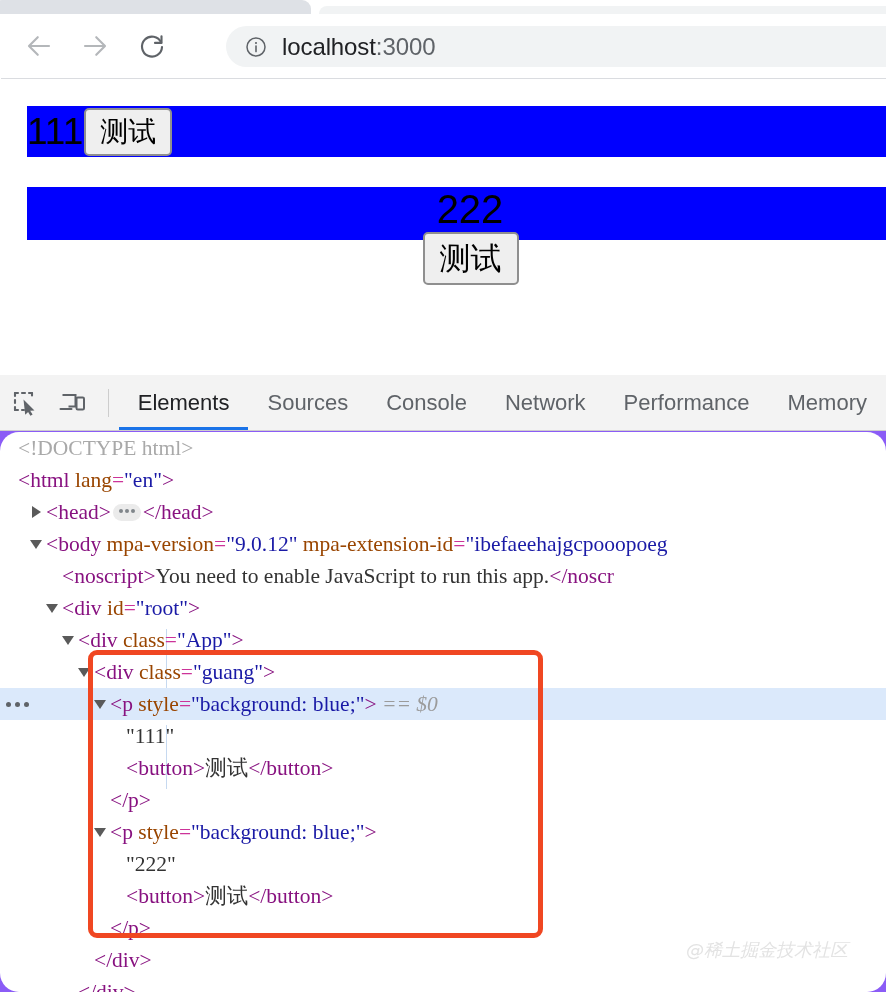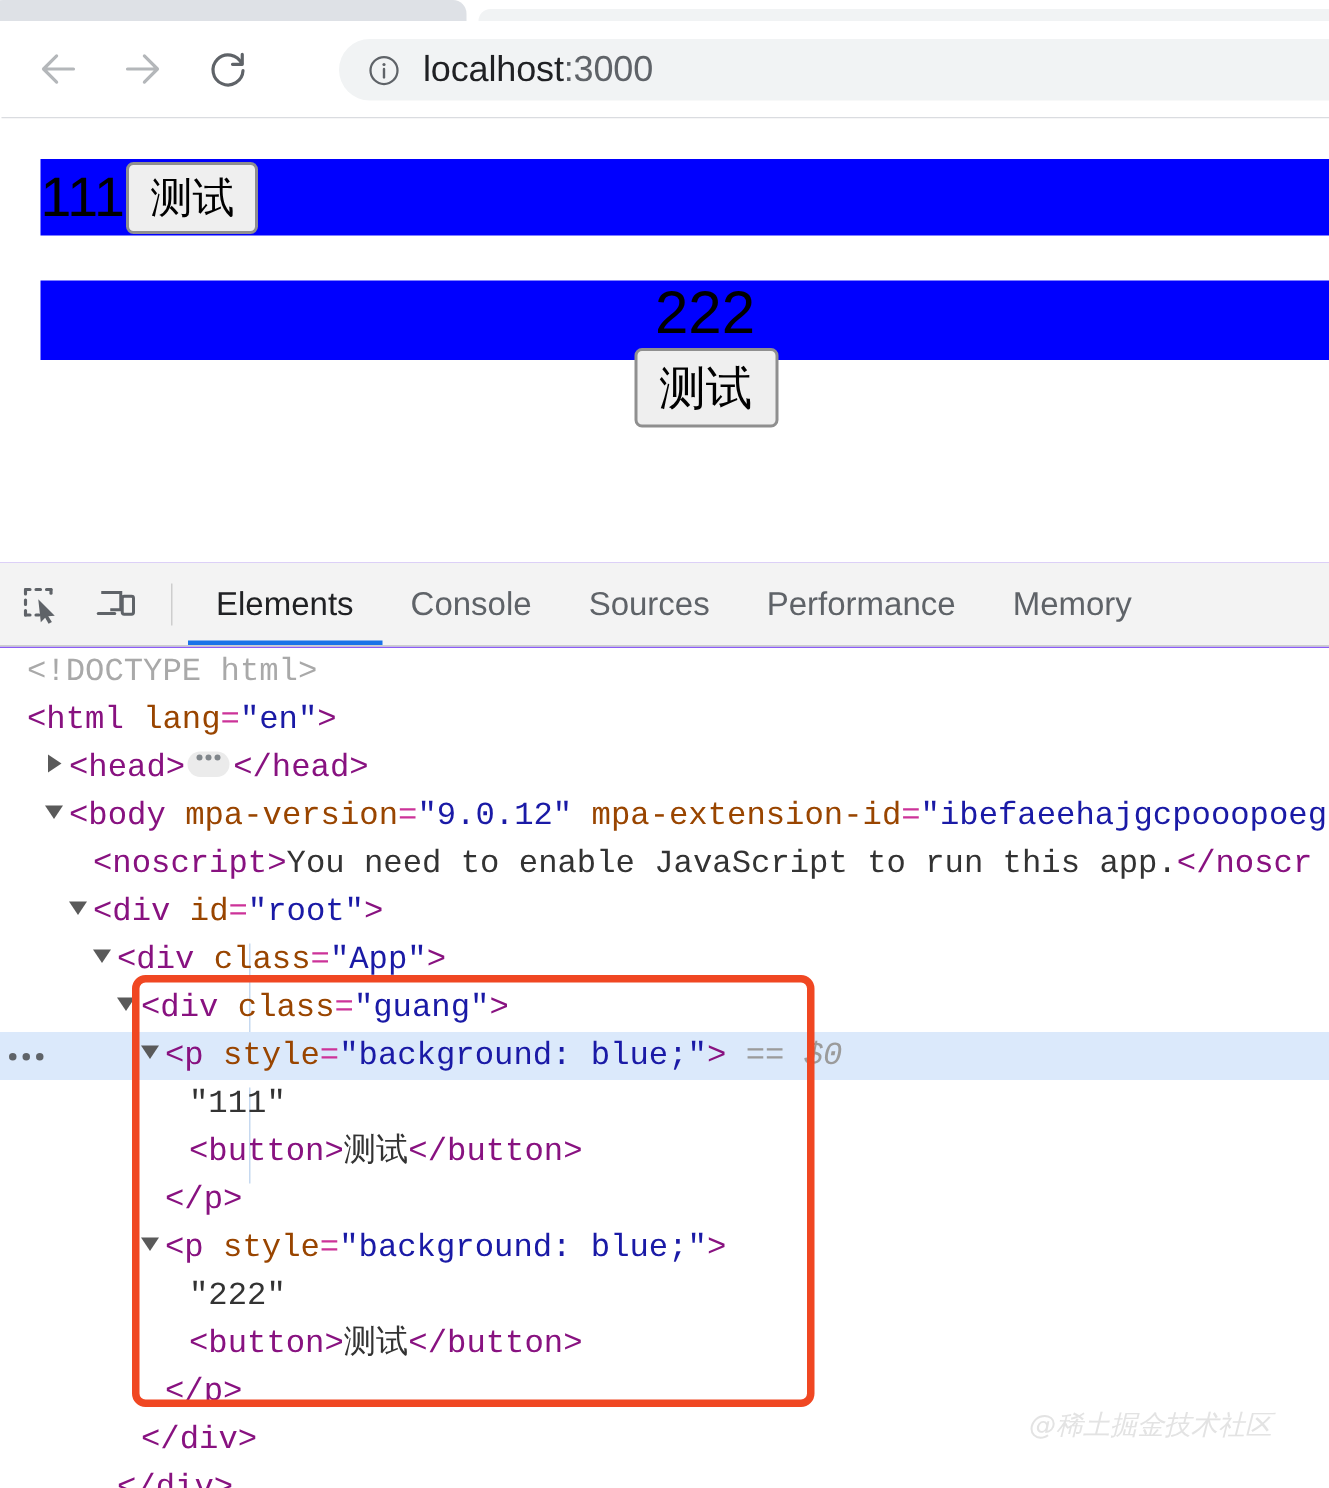--- a/index.html
+++ b/index.html
@@ -130,26 +130,27 @@
   }
   .dt-tab.active {
     color: #202124;
     box-shadow: inset 0 -3px 0 0 #1a73e8;
   }
 
   
   #dom-tree {
     position: absolute; left: 0; top: 57px; width: 886px; height: 560px;
     background: #ffffff;
-    font-family: Liberation Mono, monospace;
+    font-family: Liberation Serif, serif;
     font-size: 21.5px;
     line-height: 32px;
     color: #333333;
     overflow: hidden;
     white-space: nowrap;
+    border-radius: 19px;
   }
   .dom-row {
     position: relative; height: 32px; white-space: nowrap;
     display: block;
   }
   .dom-row.selected { background: #dbe9fb; }
 
   .gutter-ellipsis {
     position: absolute; left: 6px; top: 0; height: 32px;
     display: flex; align-items: center; gap: 4px;
@@ -298,22 +299,23 @@
       <svg width="28" height="28" viewBox="0 0 28 28">
         <path d="M3.5 6 h13 v11.5 h-7" fill="none" stroke="#5f6368" stroke-width="2"></path>
         <path d="M1.5 20 h11" stroke="#5f6368" stroke-width="2" stroke-linecap="round"></path>
         <rect x="17.5" y="8.5" width="7.5" height="12" rx="1.3" fill="none" stroke="#5f6368" stroke-width="2"></rect>
       </svg>
     </div>
 
     <div id="dt-icon-sep"></div>
 
     <div class="dt-tab active">Elements</div>
+    <div class="dt-tab">Sources</div>
     <div class="dt-tab">Console</div>
-    <div class="dt-tab">Sources</div>
+    <div class="dt-tab">Network</div>
     <div class="dt-tab">Performance</div>
     <div class="dt-tab">Memory</div>
   </div>
 
   <div id="dom-tree">
 
     <div class="guide" style="left:166px; top:197px; height:64px;"></div>
     <div class="guide" style="left:166px; top:293px; height:64px;"></div>
 
     <div class="dom-row">

